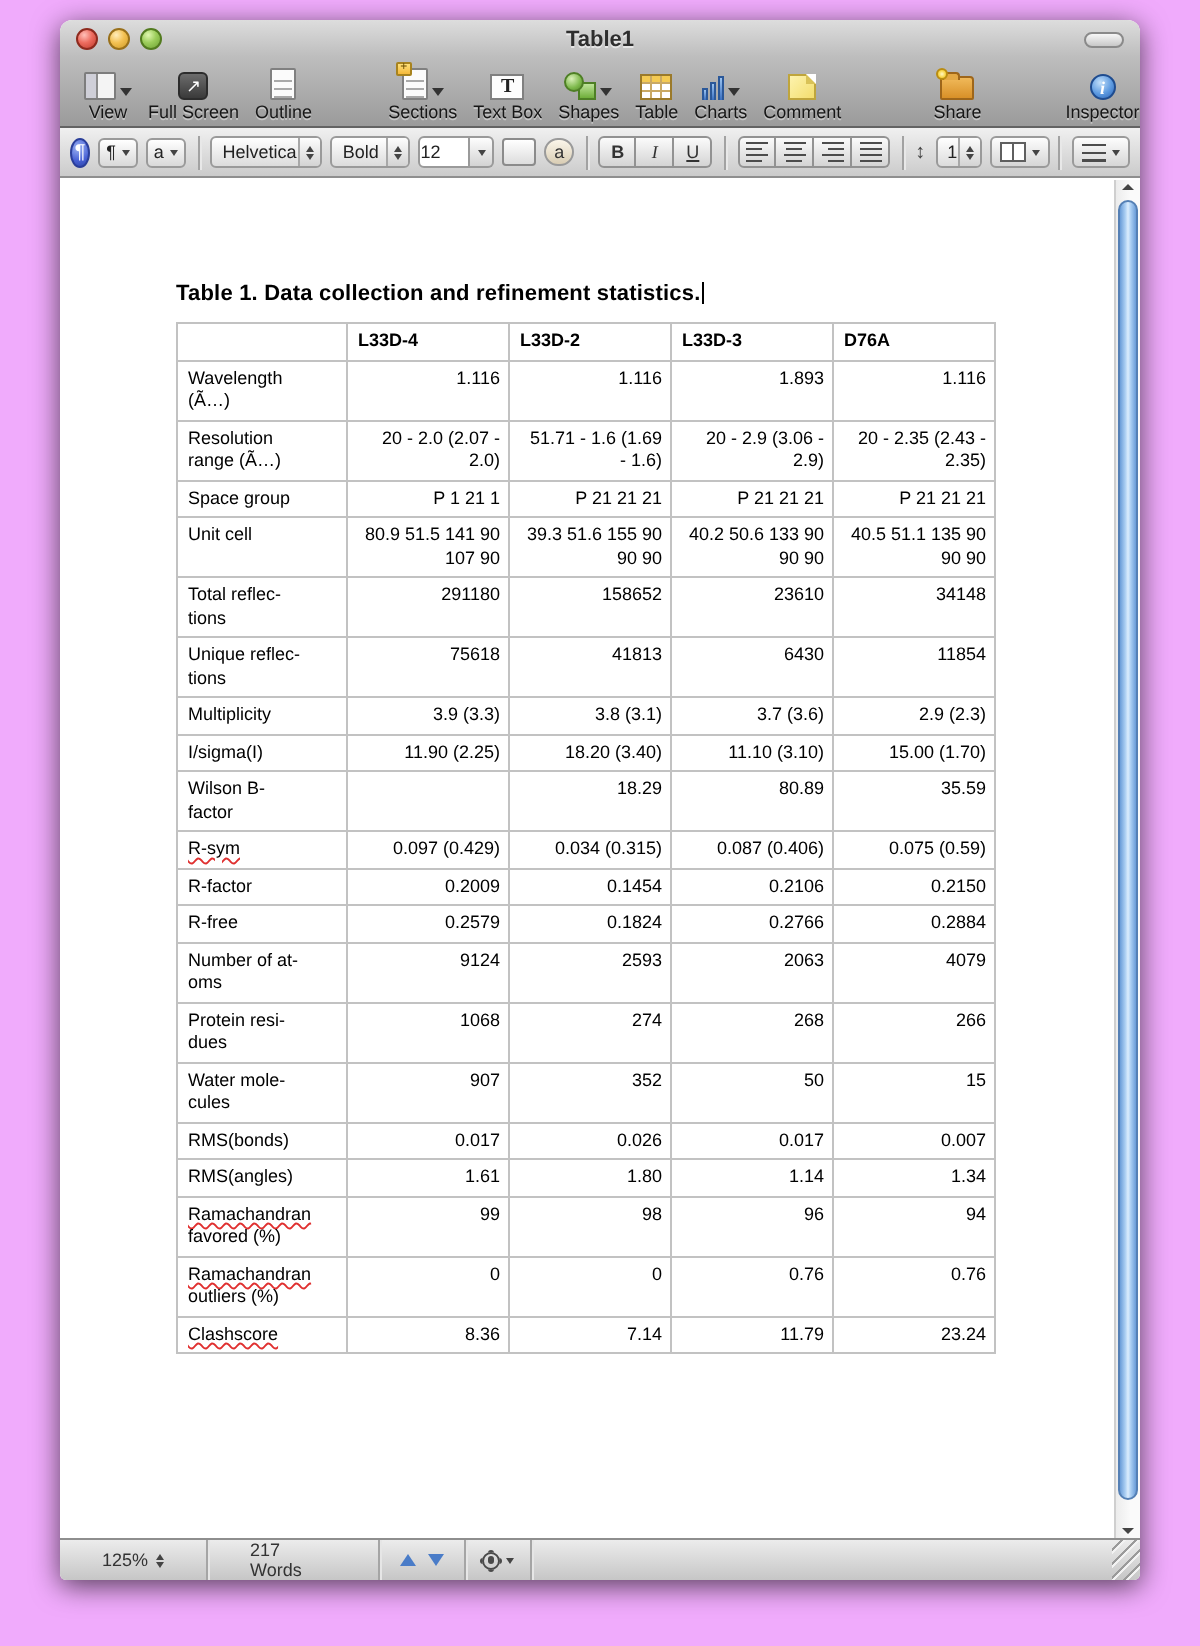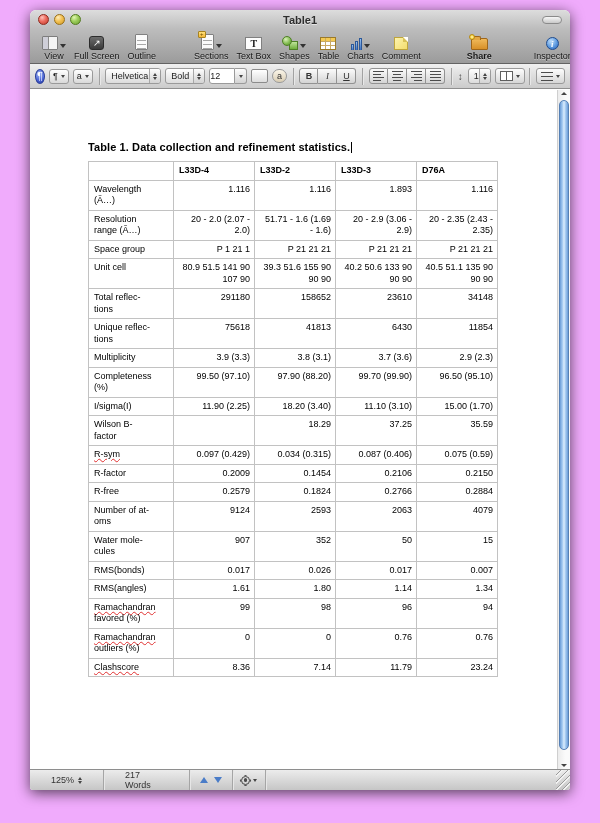--- a/index.html
+++ b/index.html
@@ -21,21 +21,21 @@
   .light.yellow { background:radial-gradient(circle at 35% 28%, #ffedbc, #f3c153 45%, #cf9a25); border:1px solid #99701a; }
   .light.green { background:radial-gradient(circle at 35% 28%, #e0f7b0, #9ccd5b 45%, #6da233); border:1px solid #527b1f; }
   .win-title { font-size:11px; font-weight:bold; color:#2e2e2e; text-shadow:0 1px 0 rgba(255,255,255,.55); }
   .pill { position:absolute; right:8px; top:6px; width:20px; height:8px; border-radius:5px;
     background:linear-gradient(#f7f7f7,#c8c8c8); border:1px solid #8a8a8a; }
 
   .toolbar { height:34px; display:flex; align-items:flex-start; padding:1px 8px 0 8px; }
   .tb-item { display:flex; flex-direction:column; align-items:center; margin:0 4px; cursor:default; }
   .tb-item .glyph { height:19px; display:flex; align-items:flex-end; justify-content:center; }
   .tb-label { font-size:9px; color:#161616; text-shadow:0 1px 0 rgba(255,255,255,.4); margin-top:1px; white-space:nowrap; }
-  .gap-a { margin-left:34px; } .gap-b { margin-left:42px;font-weight:bold; } .gap-c { margin-left:38px; }
+  .gap-a { margin-left:34px; } .gap-b { margin-left:42px; } .gap-c { margin-left:38px; }
   .dd { width:0; height:0; border-left:3px solid transparent; border-right:3px solid transparent;
     border-top:4px solid #333; margin-left:2px; margin-bottom:2px; }
   .glyph-row { display:flex; align-items:flex-end; }
 
   
   .ic-page { width:13px; height:16px; background:#fbfbfb; border:1px solid #808080; border-radius:1px;
     background-image:repeating-linear-gradient(to bottom, transparent 0 3px, #a9a9a9 3px 4px);
     background-size:9px 12px; background-position:1px 2px; background-repeat:no-repeat; }
   .ic-view { width:16px; height:14px; background:#f4f4f4; border:1px solid #7d7d7d; border-radius:1px; position:relative; }
   .ic-view::before { content:""; position:absolute; left:0; top:0; bottom:0; width:5px; background:#cfcfd8; border-right:1px solid #8b8b8b; }
@@ -441,40 +441,32 @@
                 <td>11854</td>
               </tr>
               <tr>
                 <th>Multiplicity</th>
                 <td>3.9 (3.3)</td>
                 <td>3.8 (3.1)</td>
                 <td>3.7 (3.6)</td>
                 <td>2.9 (2.3)</td>
               </tr>
               <tr>
-                <th>Completeness
-(%)</th>
-                <td>99.50 (97.10)</td>
-                <td>97.90 (88.20)</td>
-                <td>99.70 (99.90)</td>
-                <td>96.50 (95.10)</td>
-              </tr>
-              <tr>
                 <th>I/sigma(I)</th>
                 <td>11.90 (2.25)</td>
                 <td>18.20 (3.40)</td>
                 <td>11.10 (3.10)</td>
                 <td>15.00 (1.70)</td>
               </tr>
               <tr>
                 <th>Wilson B-
 factor</th>
                 <td></td>
                 <td>18.29</td>
-                <td>37.25</td>
+                <td>80.89</td>
                 <td>35.59</td>
               </tr>
               <tr>
                 <th><span class="squiggle">R-sym</span></th>
                 <td>0.097 (0.429)</td>
                 <td>0.034 (0.315)</td>
                 <td>0.087 (0.406)</td>
                 <td>0.075 (0.59)</td>
               </tr>
               <tr>
@@ -493,20 +485,28 @@
               </tr>
               <tr>
                 <th>Number of at-
 oms</th>
                 <td>9124</td>
                 <td>2593</td>
                 <td>2063</td>
                 <td>4079</td>
               </tr>
               <tr>
+                <th>Protein resi-
+dues</th>
+                <td>1068</td>
+                <td>274</td>
+                <td>268</td>
+                <td>266</td>
+              </tr>
+              <tr>
                 <th>Water mole-
 cules</th>
                 <td>907</td>
                 <td>352</td>
                 <td>50</td>
                 <td>15</td>
               </tr>
               <tr>
                 <th>RMS(bonds)</th>
                 <td>0.017</td>

